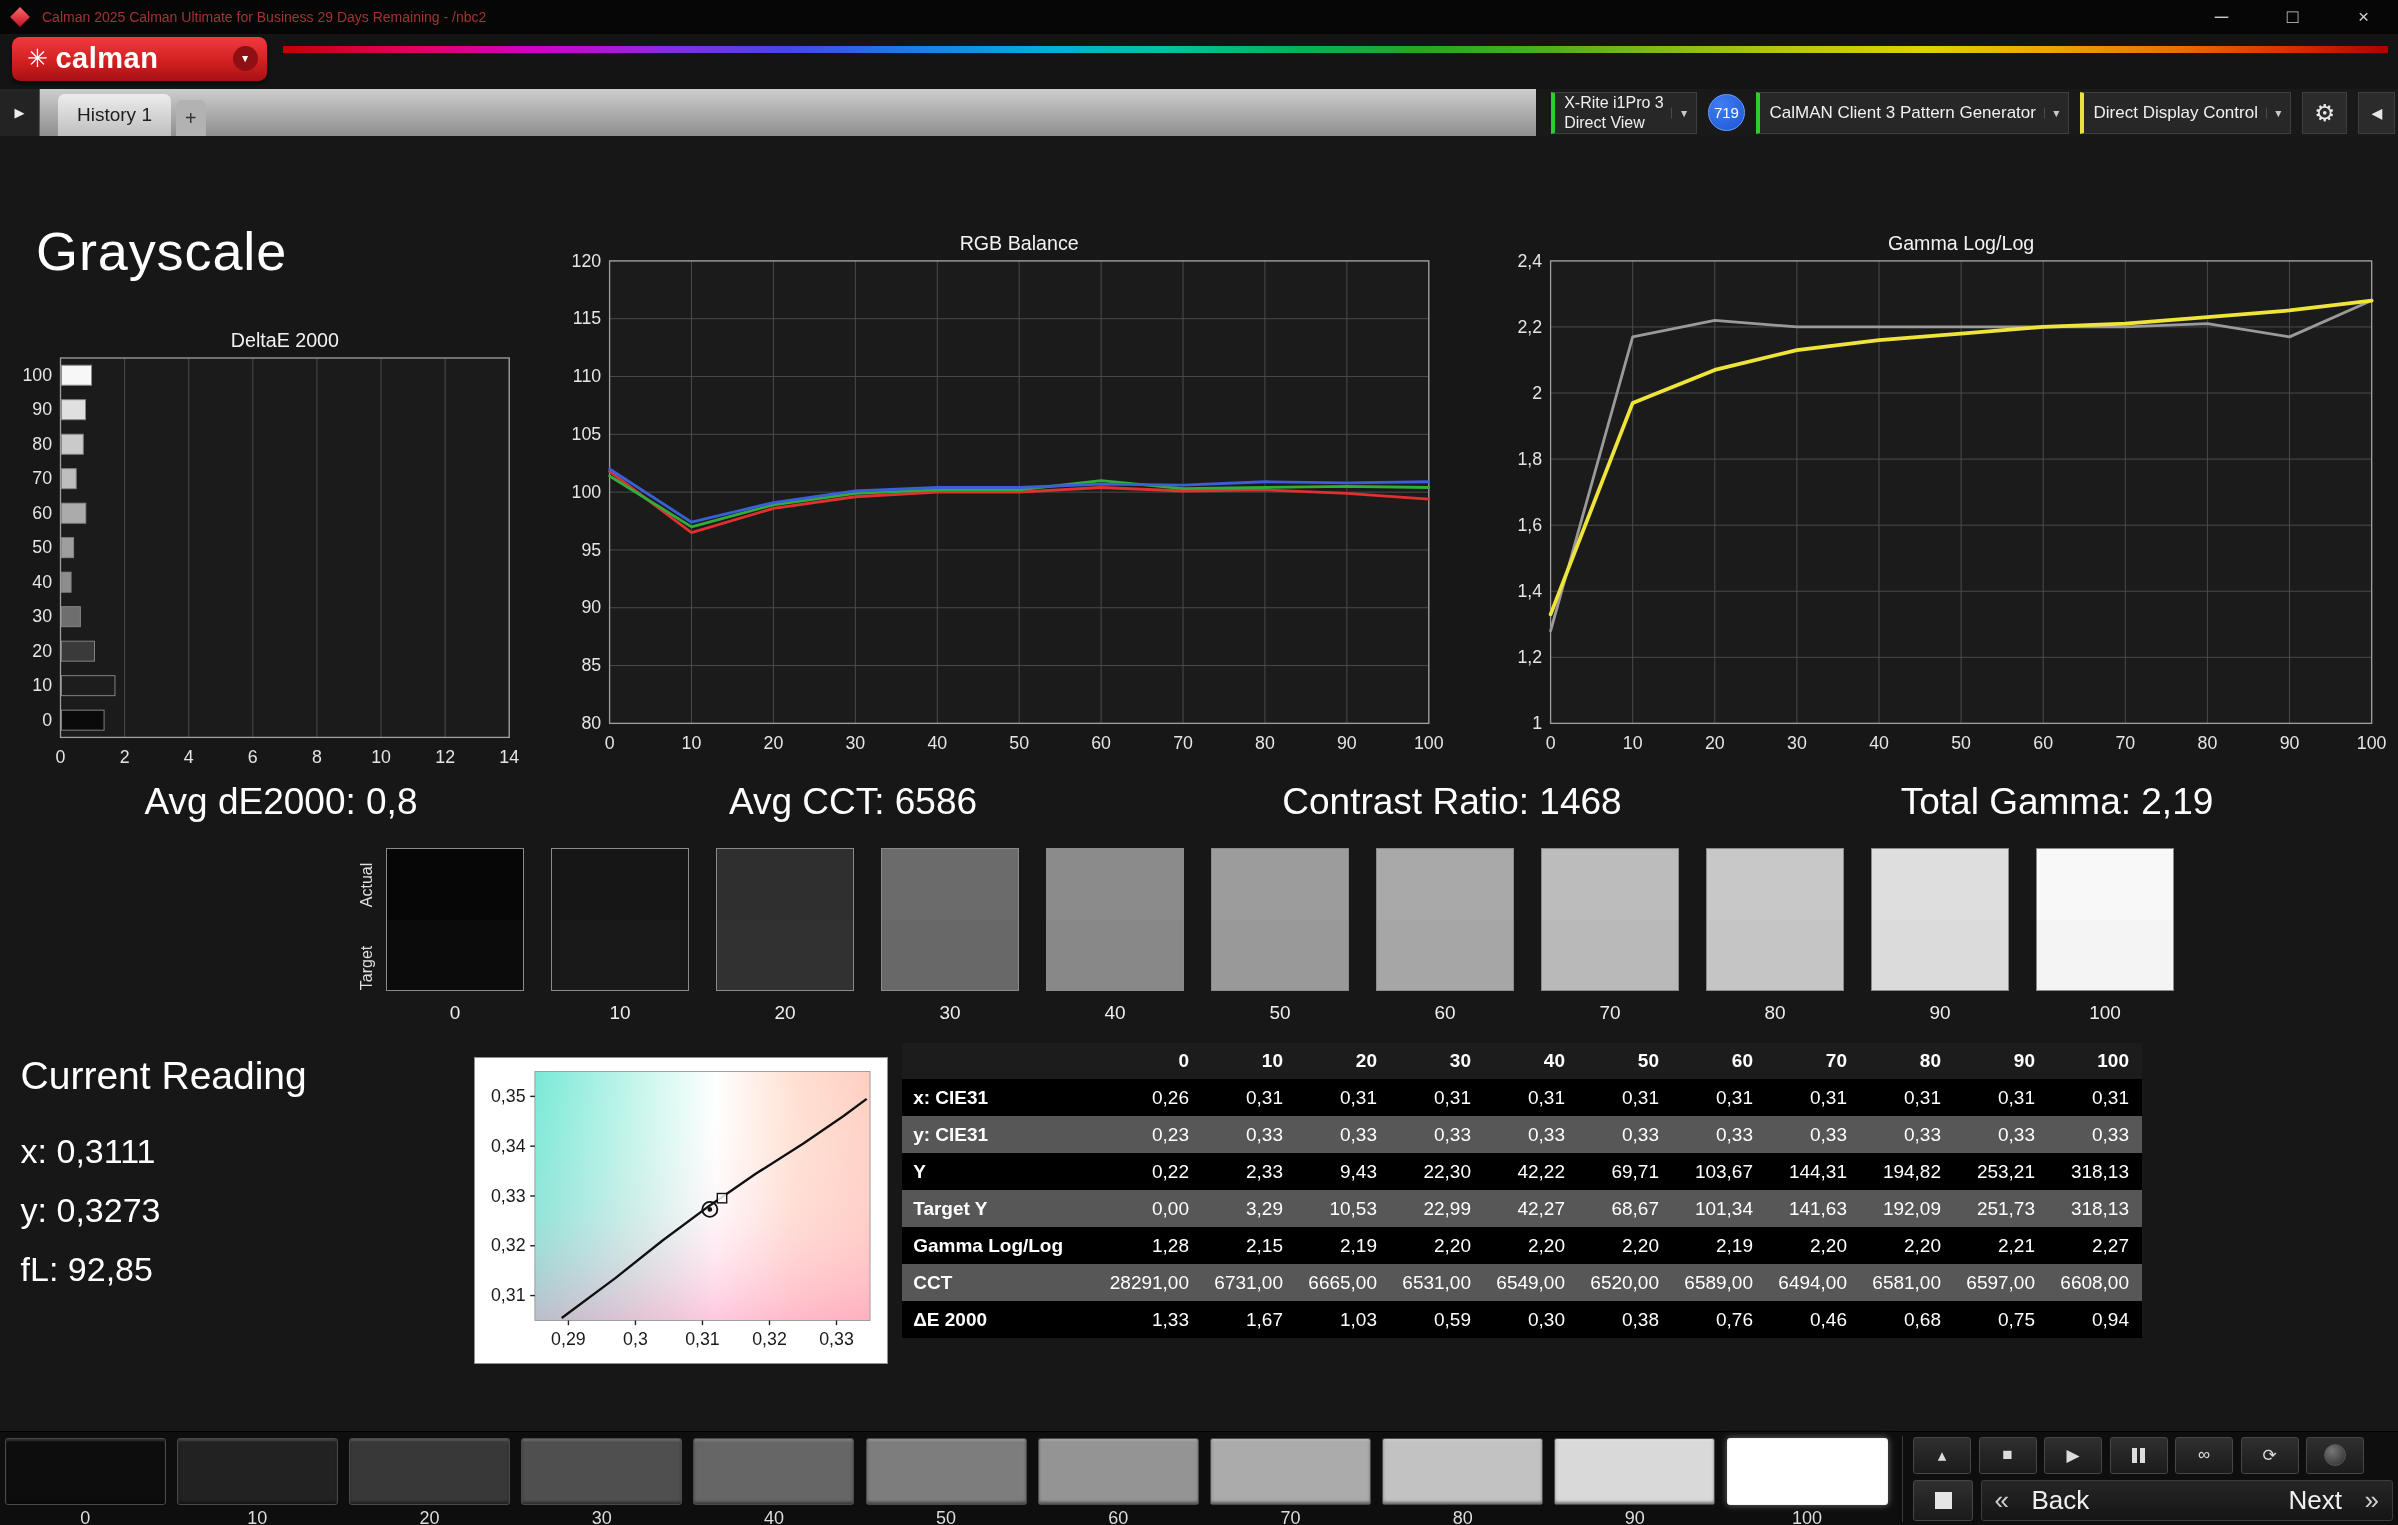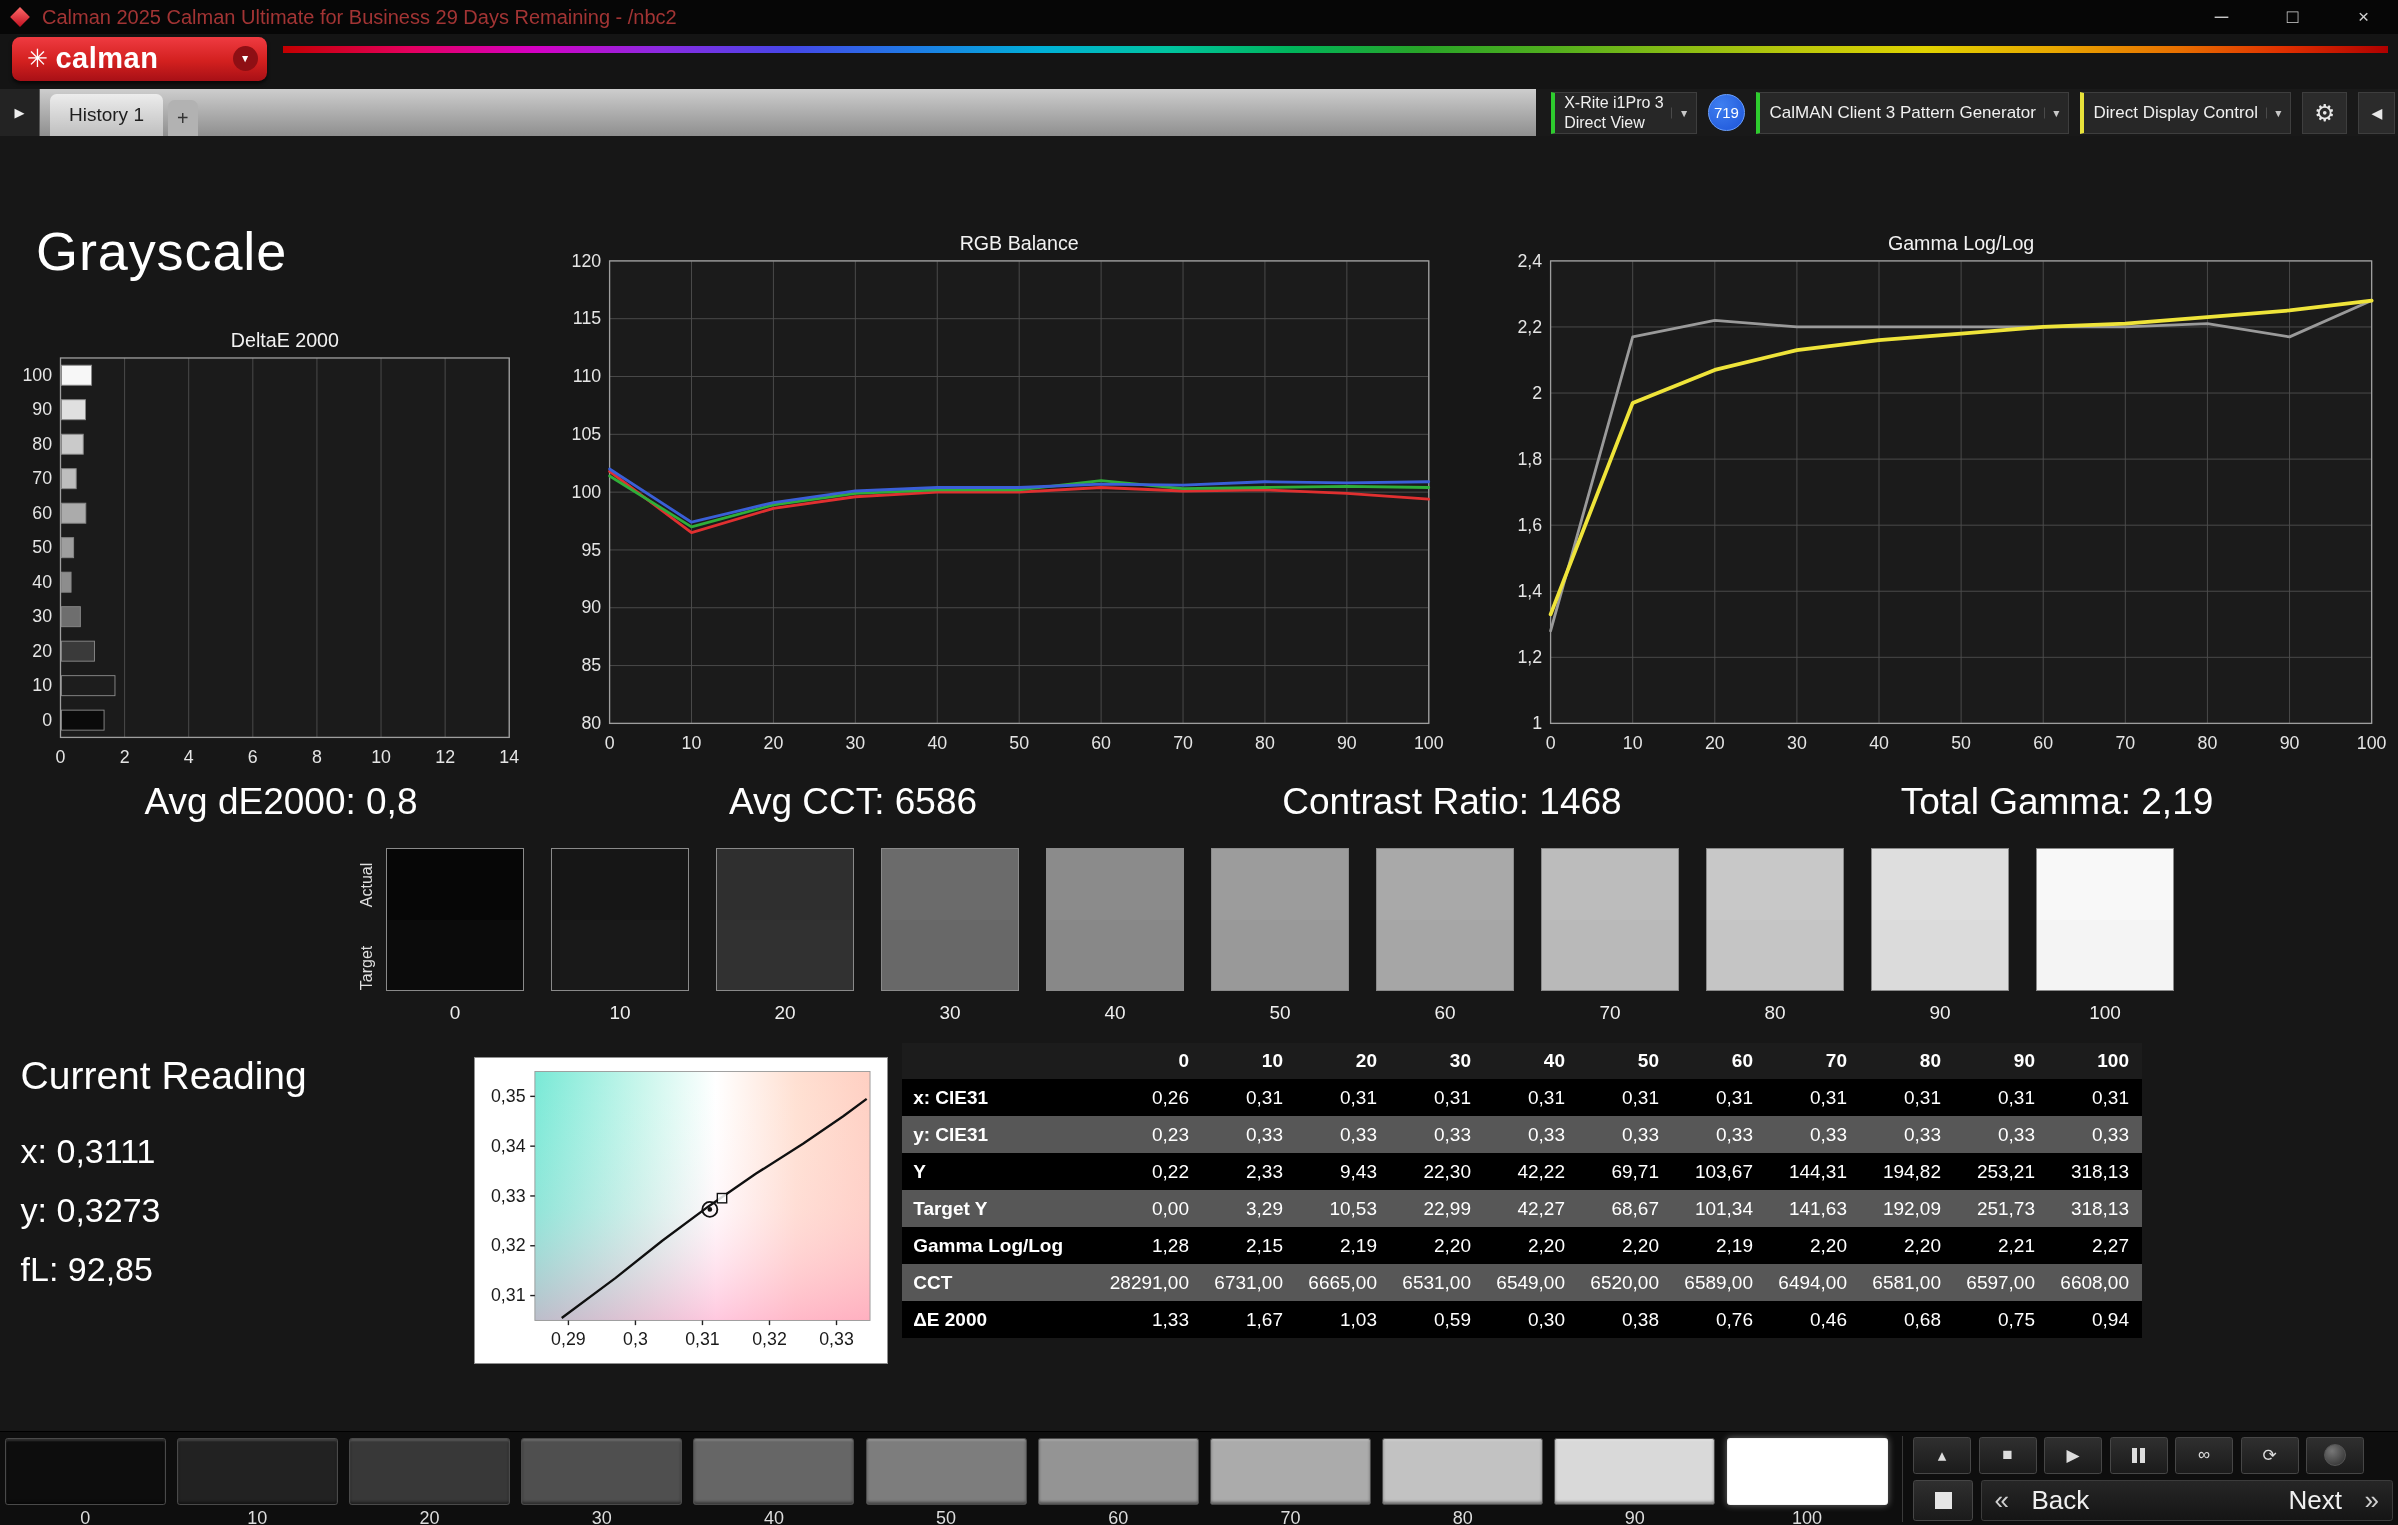--- a/index.html
+++ b/index.html
@@ -2,40 +2,40 @@
 <html style="--calman-red: #d6201f; --device-green: #2ecc2e; --display-yellow: #e8e23a; --badge-blue: #1d54d8;font-size:15px"><head>
 <meta charset="utf-8">
 <style>
   html,body{margin:0;padding:0;background:#000;}
   body{width:2399px;height:1525px;overflow:hidden;font-family:"Liberation Sans",sans-serif;}
   .app{position:relative;width:2399px;height:1525px;background:#161616;}
 
   
   .titlebar{position:absolute;top:0;left:0;right:0;height:34px;background:#060606;display:flex;align-items:center;}
   .title-diamond{width:14px;height:14px;margin-left:13px;background:linear-gradient(135deg,#ff6a6a,#c01020);transform:rotate(45deg);flex:0 0 auto;}
-  .title-text{margin-left:15px;color:#a23434;font-size:20px;white-space:nowrap;}
+  .title-text{margin-left:15px;color:#a23434;font-size:14px;white-space:nowrap;}
   .win-controls{margin-left:auto;display:flex;height:100%;}
   .win-btn{width:71px;height:34px;color:#cfcfcf;font-size:19px;display:flex;align-items:center;justify-content:center;}
 
   
   .logo-row{position:absolute;top:34px;left:0;right:0;height:55px;background:#141414;}
   .calman-logo{position:absolute;left:12px;top:2.8px;width:255px;height:44px;border-radius:8.4px;
     background:linear-gradient(180deg,#ef3b41 0%,#d3201f 55%,#a81016 100%);
     display:flex;align-items:center;box-shadow:0 2.8px 3.7px rgba(0,0,0,.6);}
   .logo-flower{color:#fff;font-size:25px;margin-left:15px;}
   .logo-text{color:#fff;font-size:29px;font-weight:bold;letter-spacing:0.5px;margin-left:7.5px;}
   .logo-chevron{margin-left:auto;margin-right:9.4px;width:25px;height:25px;border-radius:50%;background:#8e0f14;
     color:#fff;font-size:10.3px;display:flex;align-items:center;justify-content:center;}
   .rainbow{position:absolute;left:283px;right:11.2px;top:12px;height:6.6px;
     background:linear-gradient(90deg,#c40000 0%,#e4005e 6%,#d400c4 12%,#8a2be2 18%,#4646e8 24%,#1e7ce6 30%,#00b0d8 36%,#00c4a0 42%,#00b45a 48%,#28a428 54%,#4fae1e 60%,#86bc14 66%,#bcc80a 72%,#e0d200 78%,#e8a800 84%,#e87000 90%,#e03000 95%,#b00000 100%);}
 
   
   .tabbar{position:absolute;top:89px;left:0;right:0;height:47px;background:linear-gradient(180deg,#cdcdcd,#8f8f8f);display:flex;align-items:stretch;}
   .tab-scroll{width:39px;background:#232323;color:#eee;display:flex;align-items:center;justify-content:center;font-size:13px;border-right:0.9px solid #555;}
-  .tab{margin-top:4.7px;margin-left:10px;padding:0 19px;background:linear-gradient(180deg,#ececec,#bfbfbf);
+  .tab{margin-top:4.7px;margin-left:18px;padding:0 19px;background:linear-gradient(180deg,#ececec,#bfbfbf);
     border-radius:6.6px 6.6px 0 0;color:#1e1e1e;font-size:19px;display:flex;align-items:center;}
   .tab-add{margin-top:11.2px;margin-left:4.7px;width:30px;background:#b2b2b2;border-radius:6.6px 6.6px 0 0;color:#333;
     font-size:19.7px;display:flex;align-items:center;justify-content:center;}
   .tab-right{margin-left:auto;background:#191919;display:flex;align-items:center;gap:11.2px;padding:0 3.7px 0 15px;}
   .device{position:relative;height:42px;background:#272727;border:0.9px solid #3e3e3e;color:#f0f0f0;
     display:flex;align-items:center;padding:0 32px 0 9.4px;box-sizing:border-box;}
   .device.meter{border-left:4.7px solid var(--device-green);}
   .device.pattern{border-left:4.7px solid var(--device-green);}
   .device.display{border-left:4.7px solid var(--display-yellow);text-align:right;}
   .device .lines{font-size:16px;line-height:19.7px;white-space:nowrap;}

